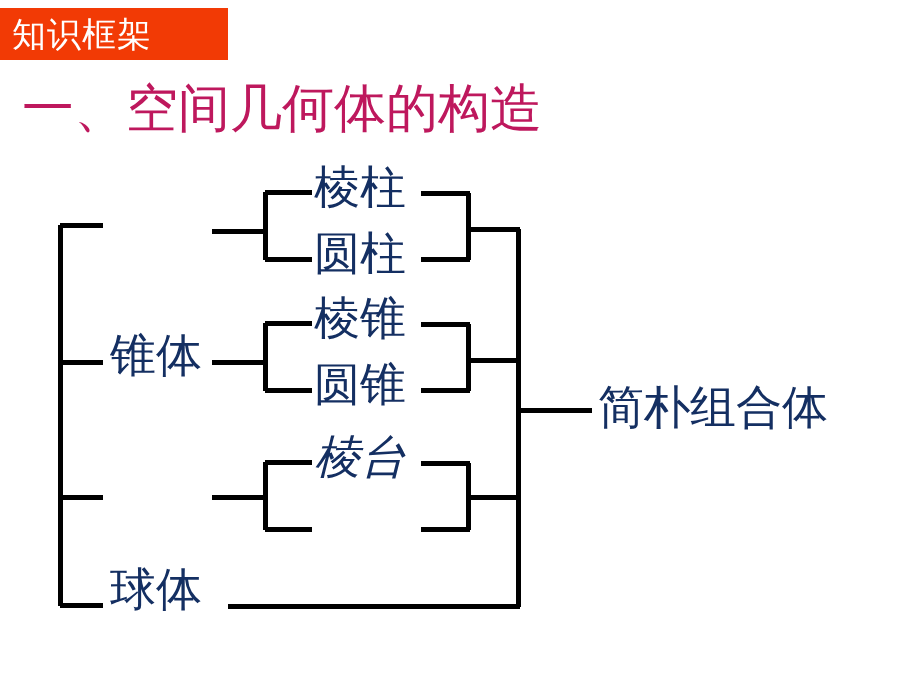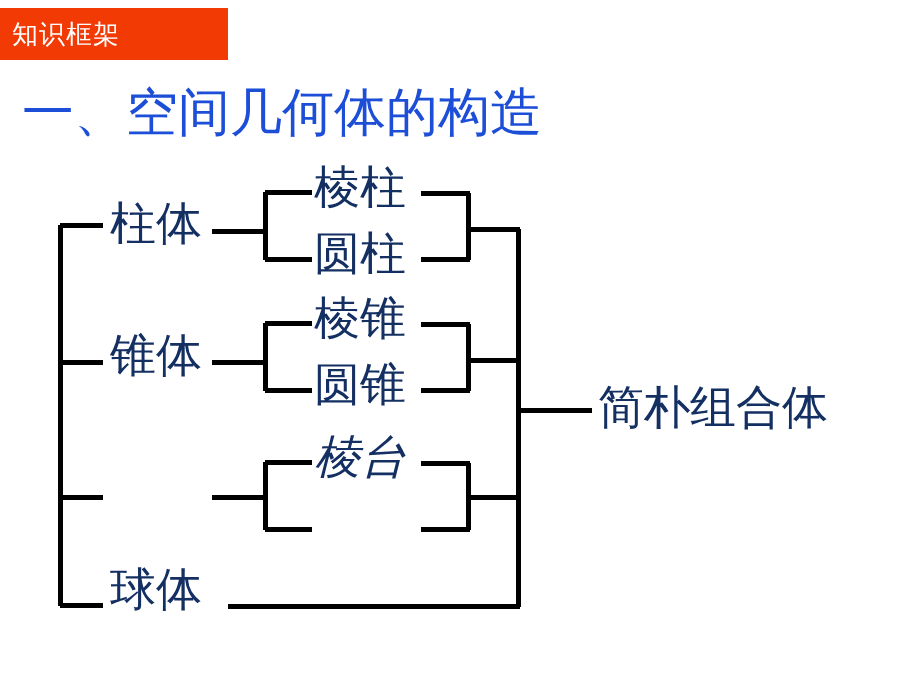--- a/index.html
+++ b/index.html
@@ -21,39 +21,39 @@
     left: 0px;
     top: 8px;
     width: 228px;
     height: 52px;
     background: #f23a05;
     display: flex;
     align-items: center;
   }
   #banner-text {
     color: #ffffff;
-    font-size: 26px;
+    font-size: 34px;
     line-height: 1;
     letter-spacing: 1px;
     padding-left: 12px;
     font-weight: normal;
     font-family: "DejaVu Serif", "Liberation Serif", serif;
     white-space: nowrap;
   }
 
   
   #section-heading {
     position: absolute;
     left: 22px;
     top: 84px;
-    color: #1d4ed8;
+    color: #be185d;
     font-size: 52px;
     line-height: 1.12;
     white-space: nowrap;
-    font-family: Liberation Serif, serif;
+    font-family: Liberation Mono, monospace;
   }
 
   
   #diagram {
     position: absolute;
     left: 0px;
     top: 0px;
     width: 920px;
     height: 690px;
   }
@@ -126,21 +126,20 @@
       <path d="M 468.5 463 L 468.5 530"></path>
       <path d="M 468 497.5 L 520 497.5"></path>
 
       <path d="M 228 606.5 L 520 606.5"></path>
 
       <path d="M 518.5 229 L 518.5 607"></path>
       <path d="M 518 410.5 L 592 410.5"></path>
     </g>
   </svg>
 
-  <div class="node-label lvl1" style="left:110px; top:200px;">柱体</div>
 
   <div class="node-label lvl1" style="left:110px; top:332px;">锥体</div>
 
 
   <div class="node-label lvl1" style="left:110px; top:566px;">球体</div>
 
   <div class="node-label lvl2" style="left:314px; top:164px;">棱柱</div>
 
   <div class="node-label lvl2" style="left:314px; top:230px;">圆柱</div>
 

